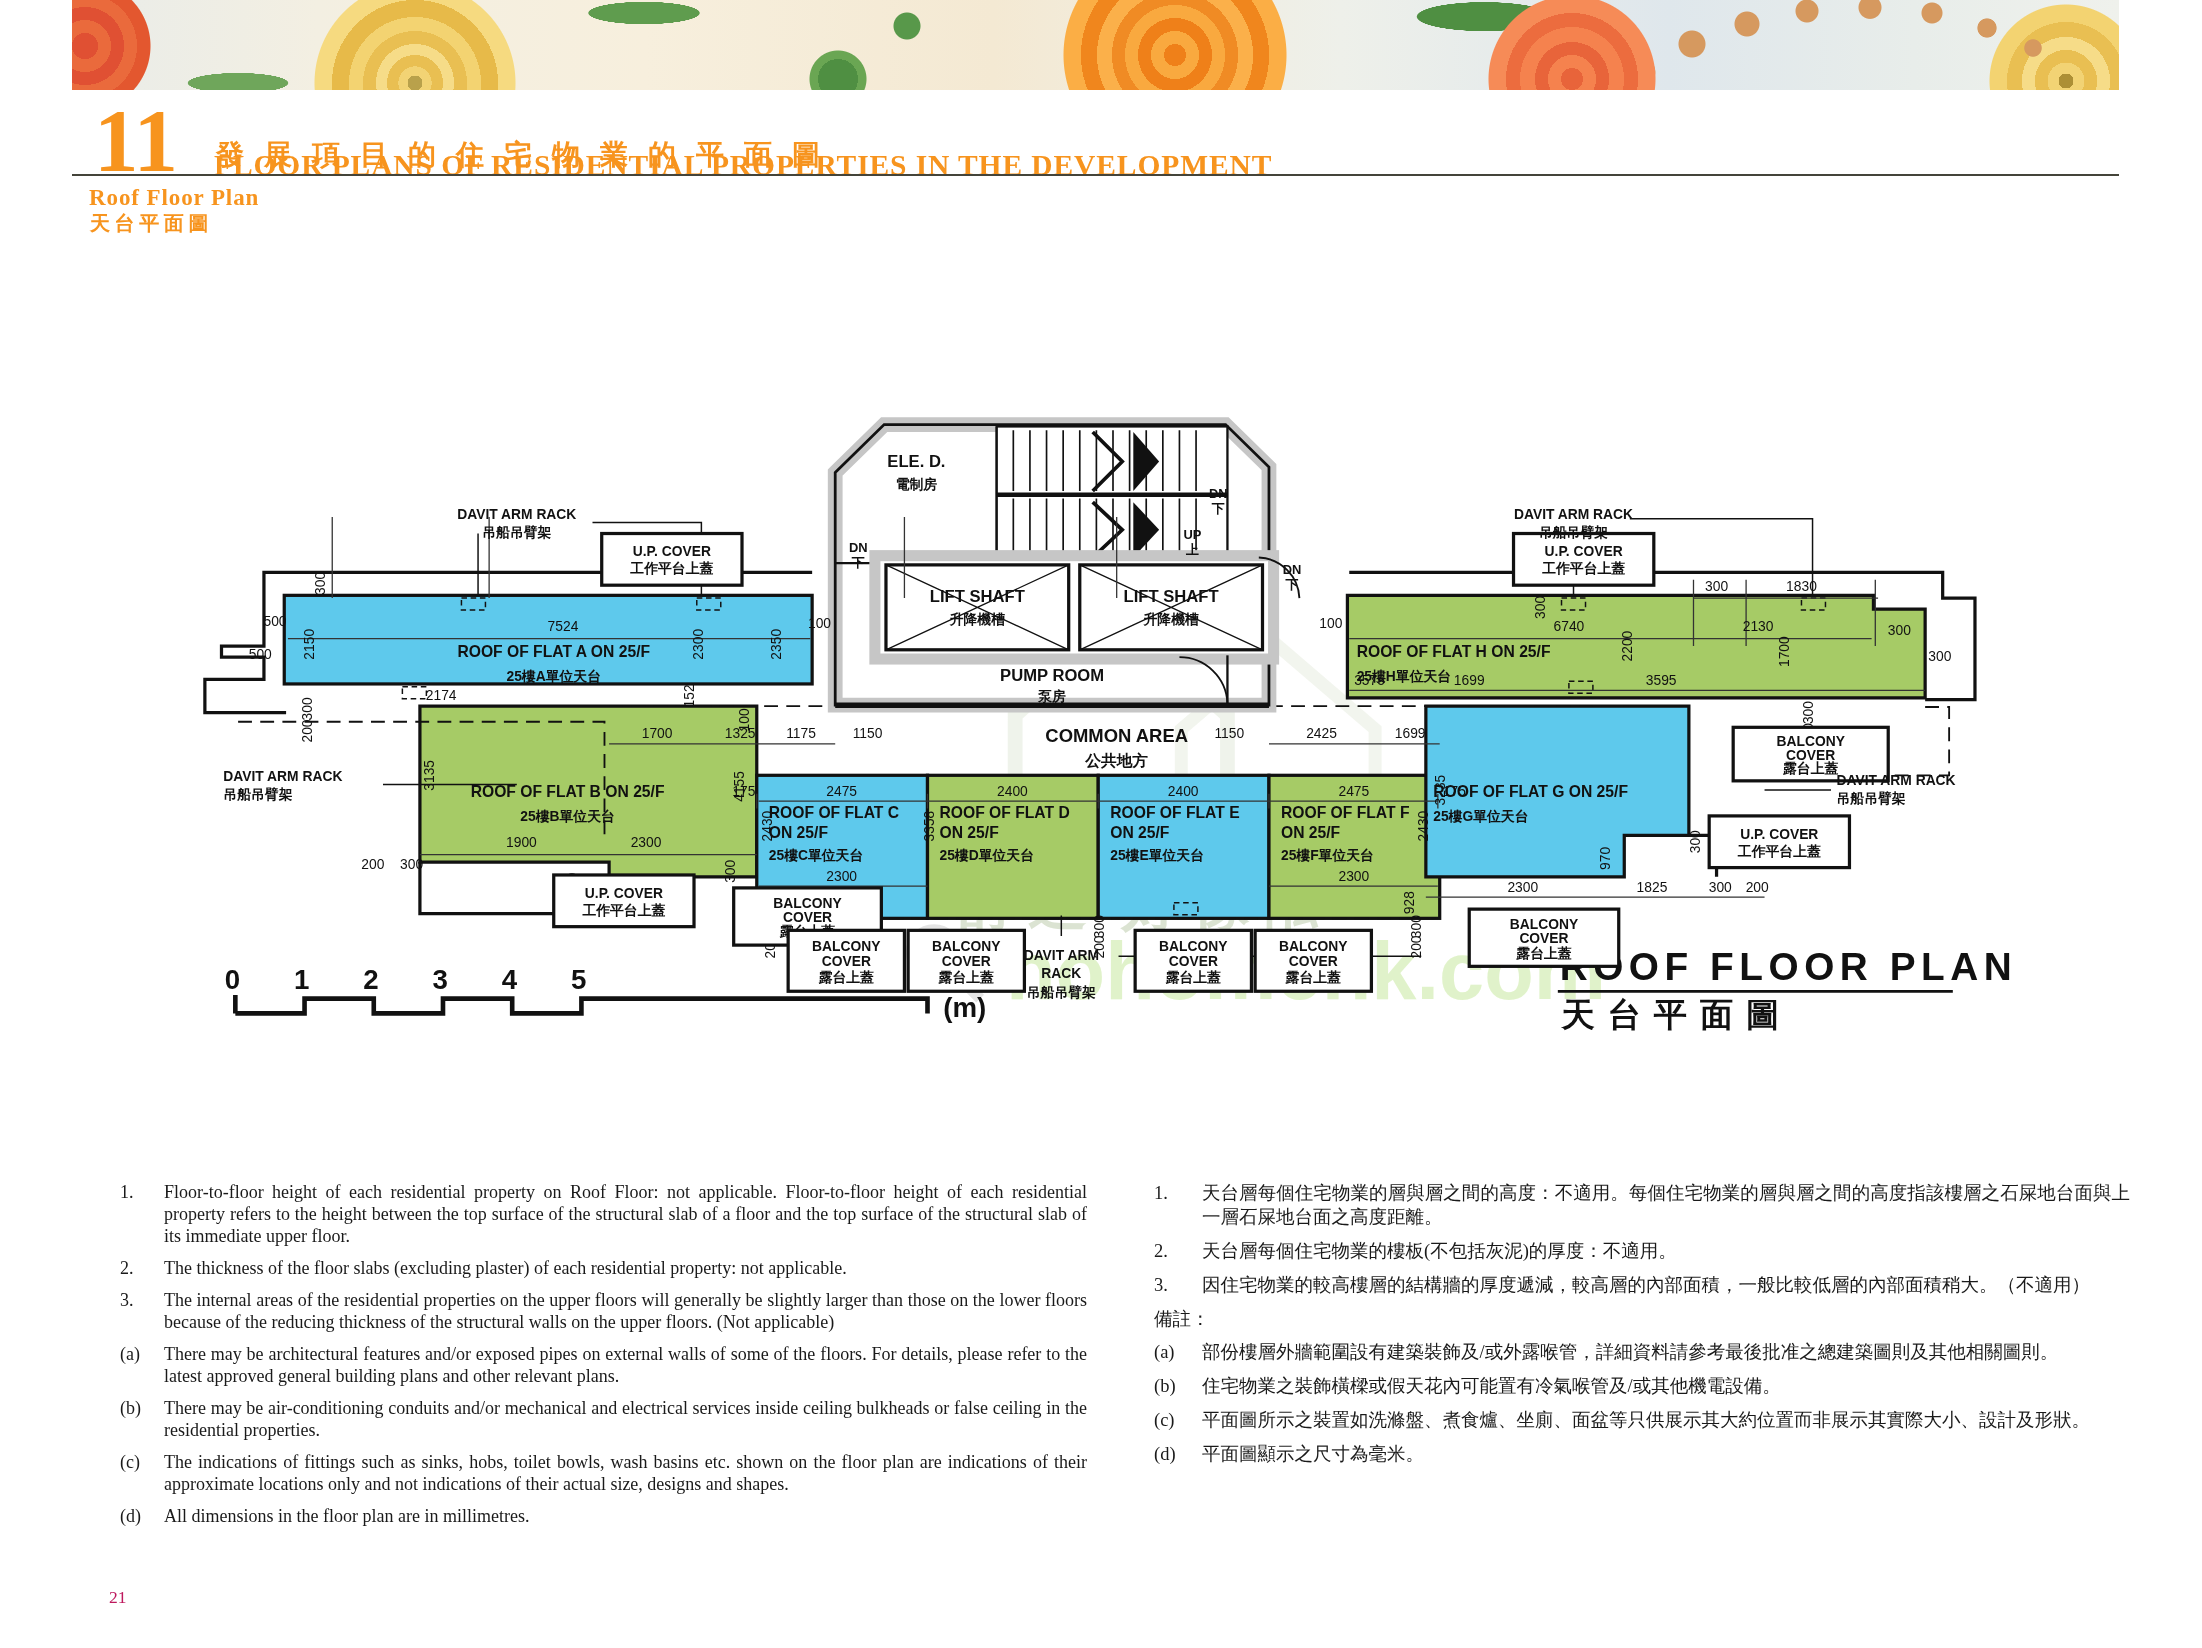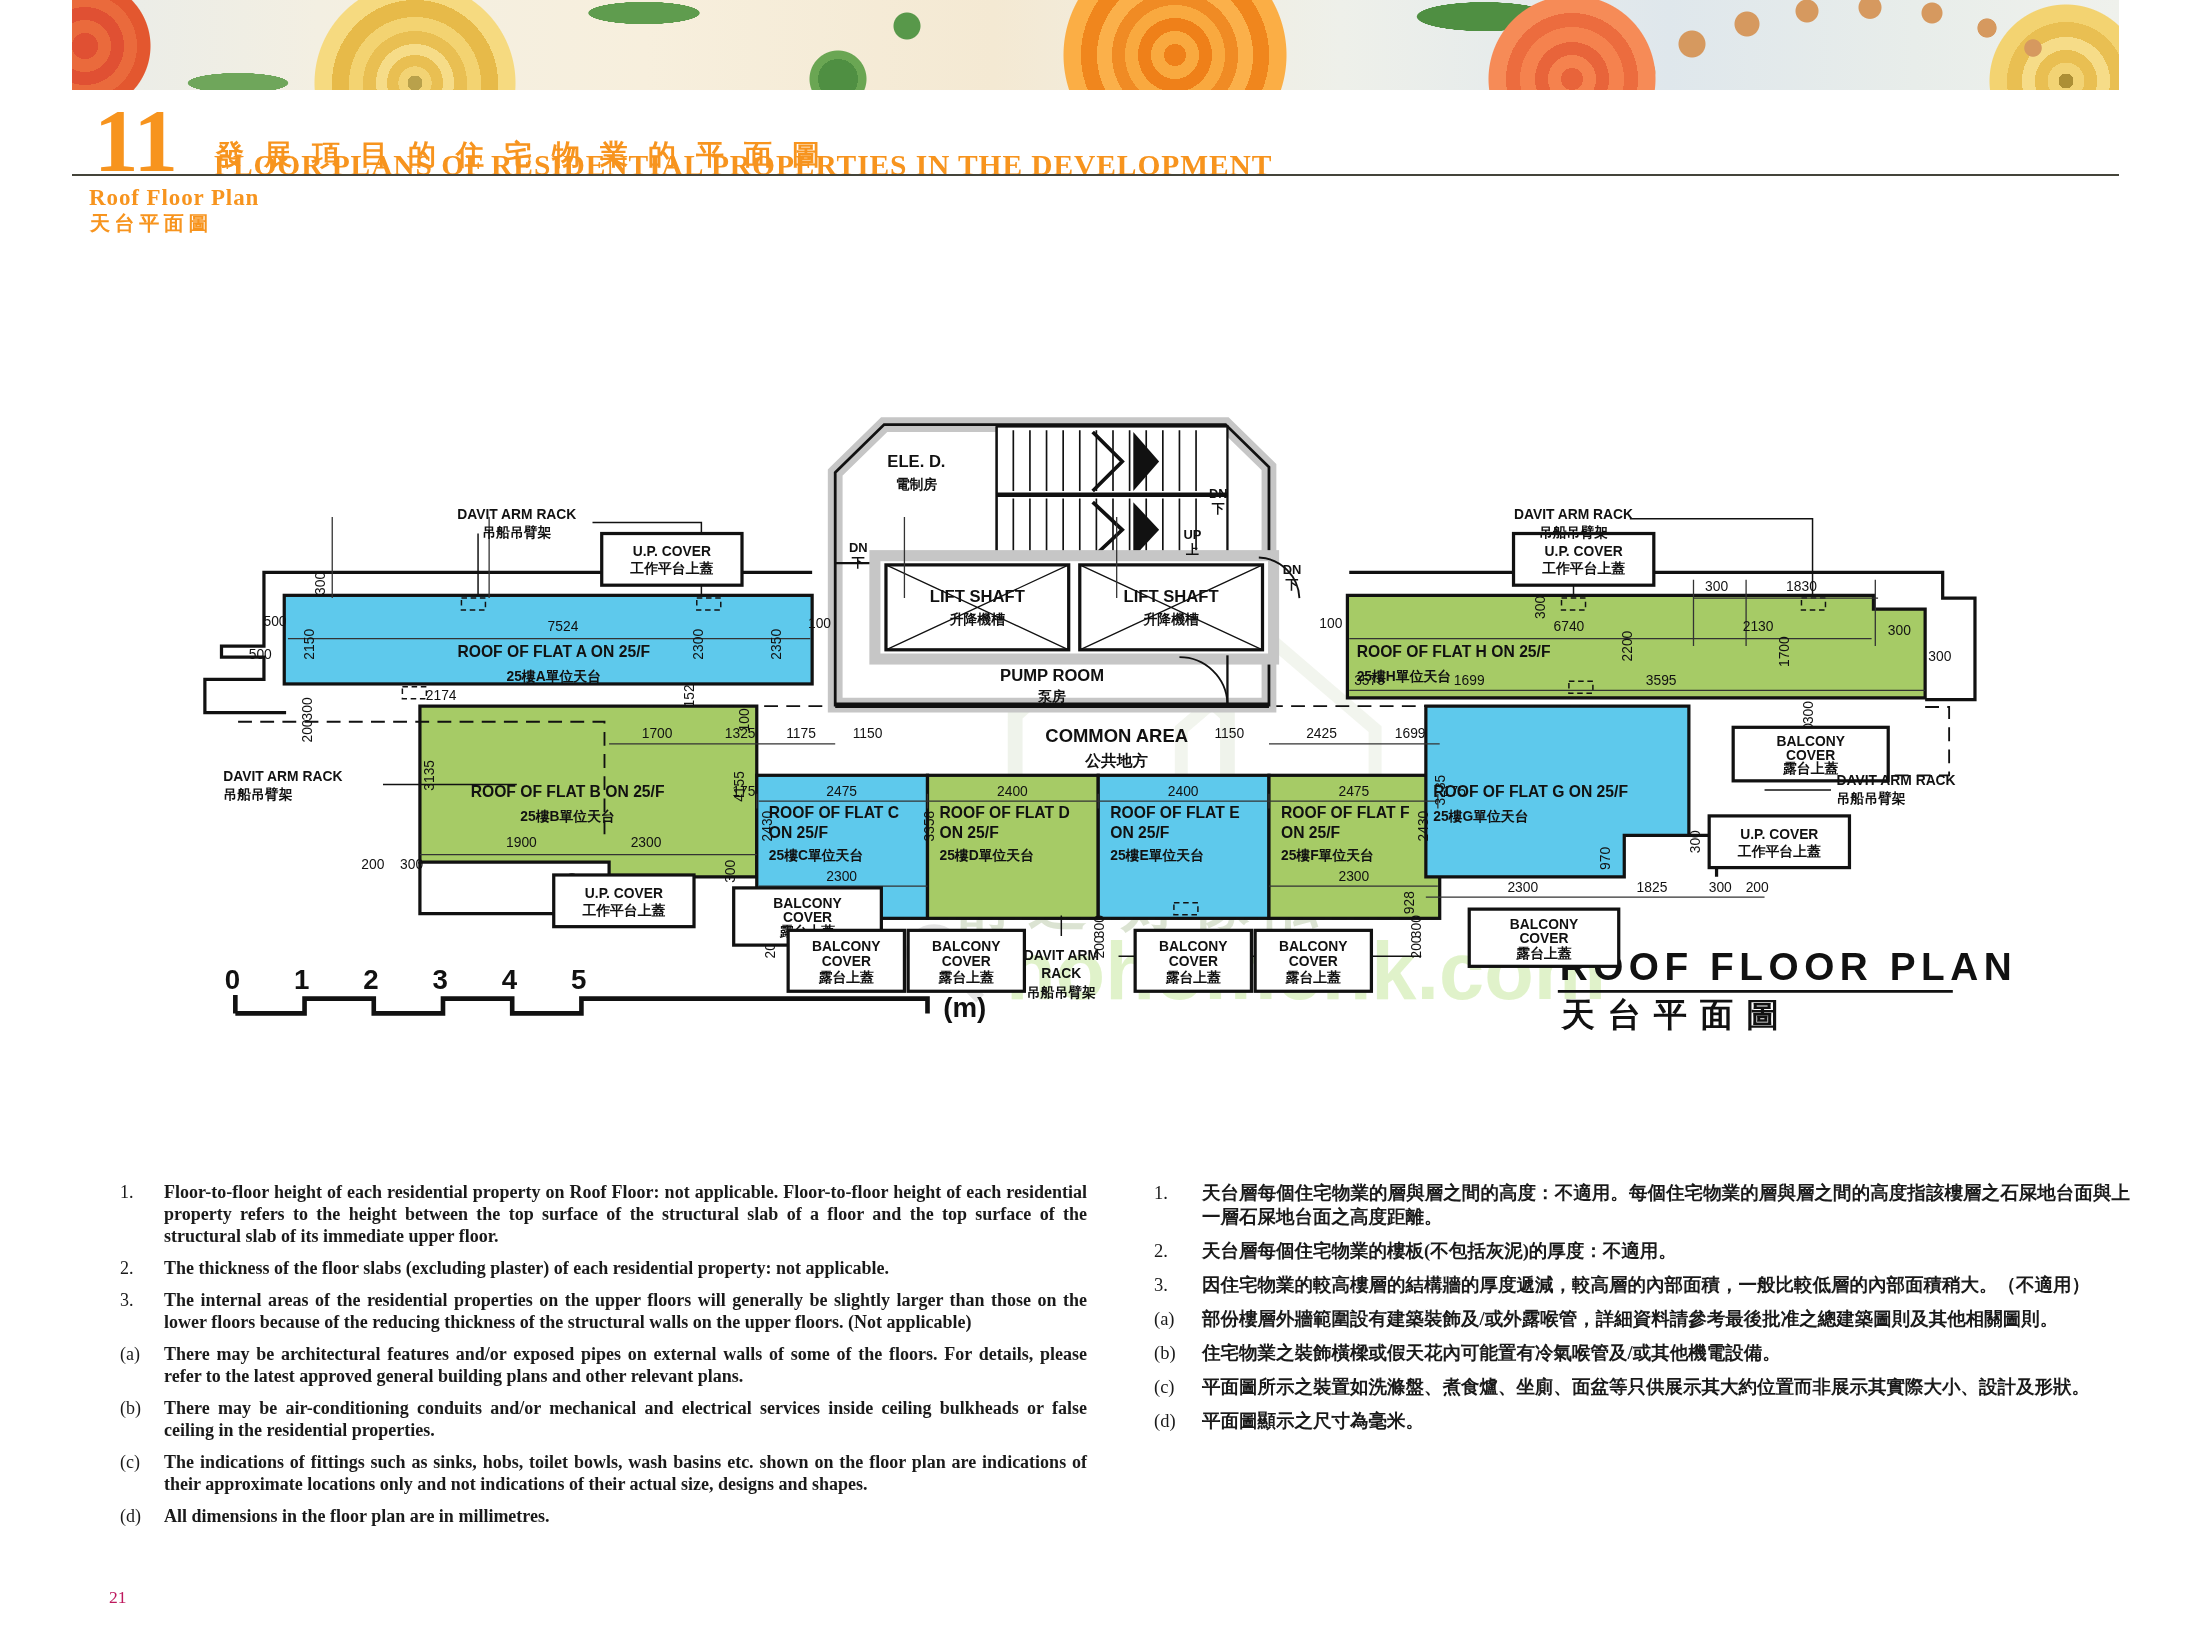--- a/index.html
+++ b/index.html
@@ -62,21 +62,21 @@
   .wm1{font:bold 64px "Liberation Sans", sans-serif;fill:#b9c9a6;opacity:.5;letter-spacing:10px;}
   .wm2{font:bold 88px "Liberation Sans", sans-serif;fill:#cdeba7;opacity:.6;}
 
   
   .notes{position:absolute;top:1181px;}
   .notes-en{left:120px;width:967px;font:18px/22px "Liberation Serif", serif;}
   .notes-zh{left:1154px;width:976px;font:18.5px/24px "Liberation Serif", serif;}
   .nrow{display:flex;margin-bottom:10px;}
   .nrow .no{flex:0 0 44px;}
   .notes-zh .nrow .no{flex:0 0 48px;}
-  .nrow .txt{flex:1;text-align:justify;font-weight:bold;}
+  .nrow .txt{flex:1;text-align:justify;}
   .nlabel{margin:3.7px 0 9.2px 0;}
   .pageno{position:absolute;left:109px;top:1587px;font:17.5px "Liberation Serif", serif;color:#be185d;}
 </style>
 </head>
 <body>
 
 <div class="page">
 
   <div class="banner"></div>
 
@@ -398,20 +398,21 @@
         <span class="txt">天台層每個住宅物業的層與層之間的高度：不適用。每個住宅物業的層與層之間的高度指該樓層之石屎地台面與上一層石屎地台面之高度距離。</span>
       </div>
       <div class="nrow">
         <span class="no">2.</span>
         <span class="txt">天台層每個住宅物業的樓板(不包括灰泥)的厚度：不適用。</span>
       </div>
       <div class="nrow">
         <span class="no">3.</span>
         <span class="txt">因住宅物業的較高樓層的結構牆的厚度遞減，較高層的內部面積，一般比較低層的內部面積稍大。（不適用）</span>
       </div>
+      <div class="nlabel">備註：</div>
       <div class="nrow">
         <span class="no">(a)</span>
         <span class="txt">部份樓層外牆範圍設有建築裝飾及/或外露喉管，詳細資料請參考最後批准之總建築圖則及其他相關圖則。</span>
       </div>
       <div class="nrow">
         <span class="no">(b)</span>
         <span class="txt">住宅物業之裝飾橫樑或假天花內可能置有冷氣喉管及/或其他機電設備。</span>
       </div>
       <div class="nrow">
         <span class="no">(c)</span>

